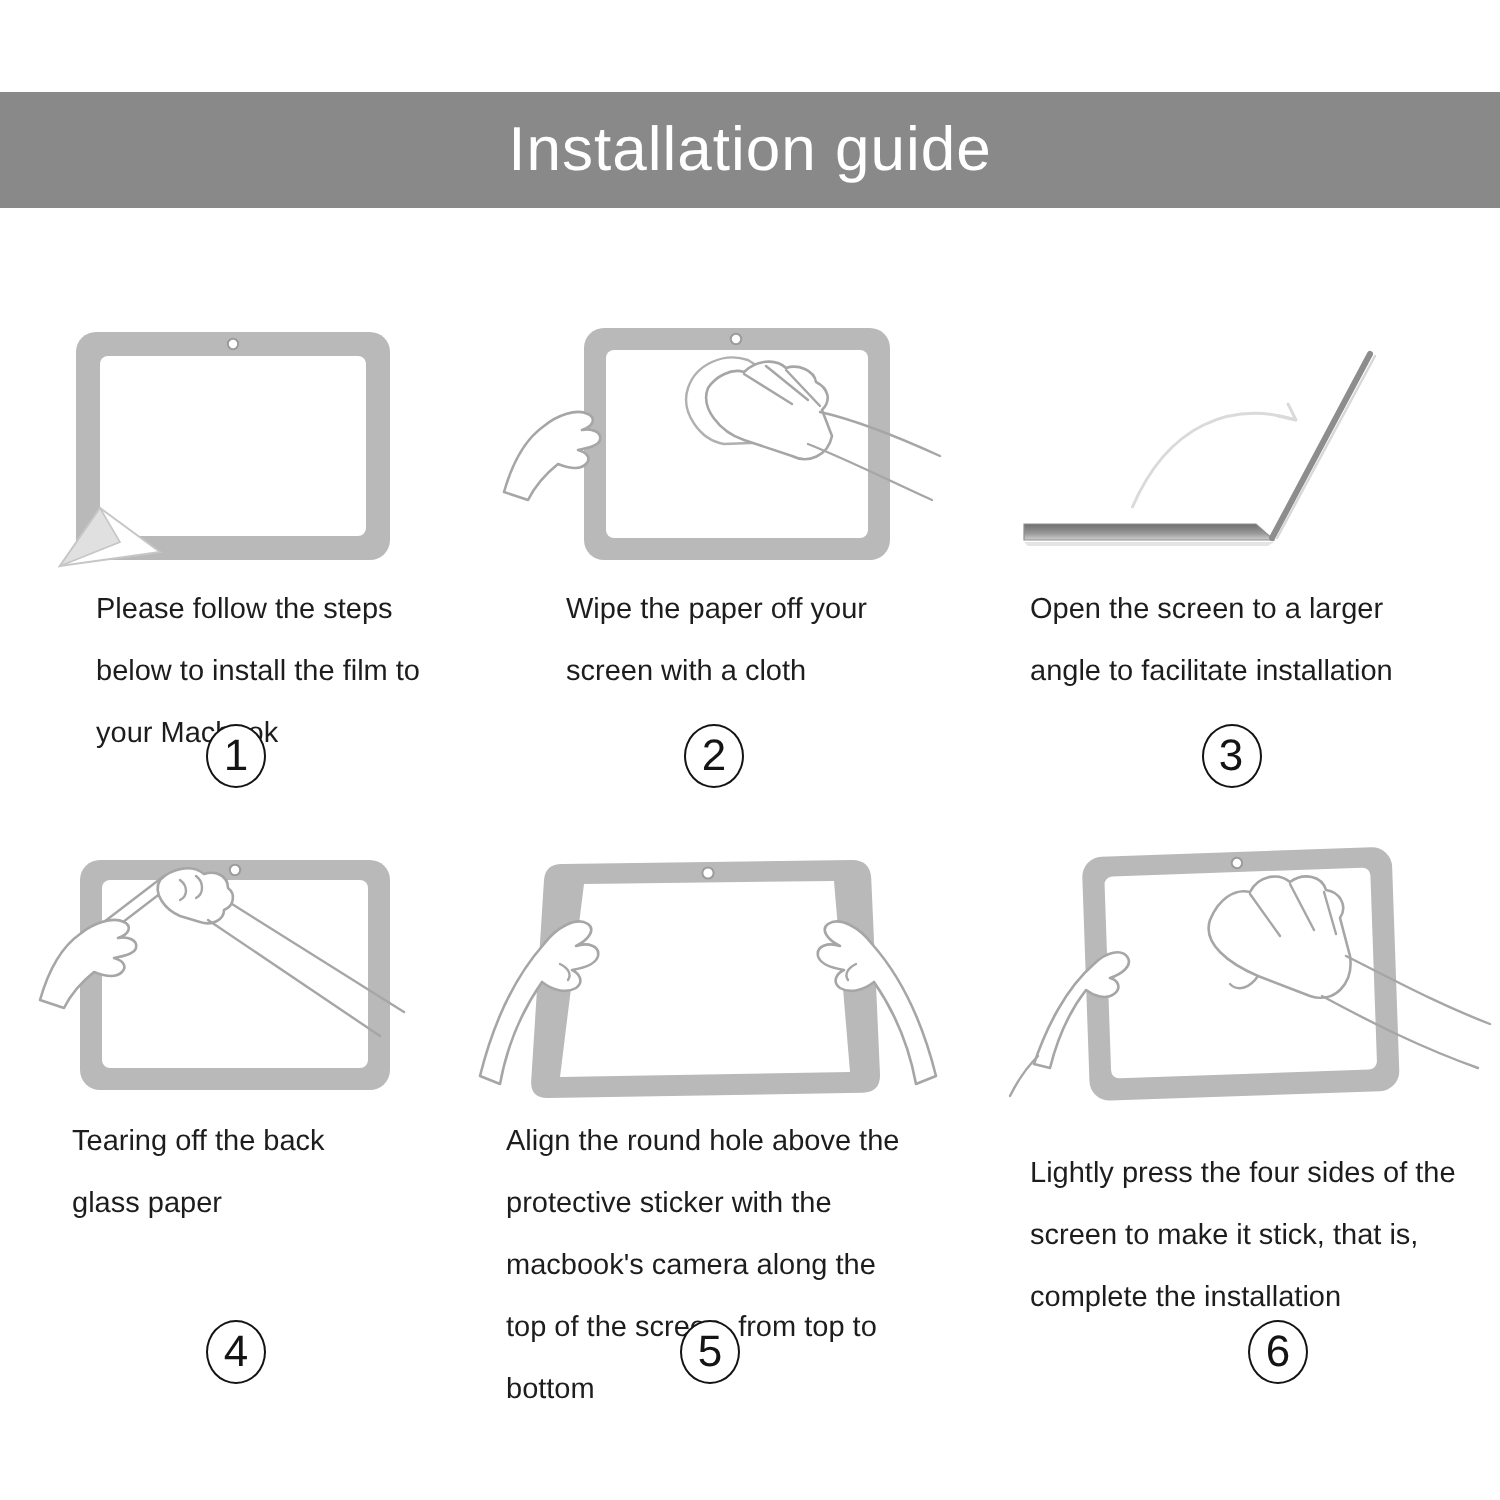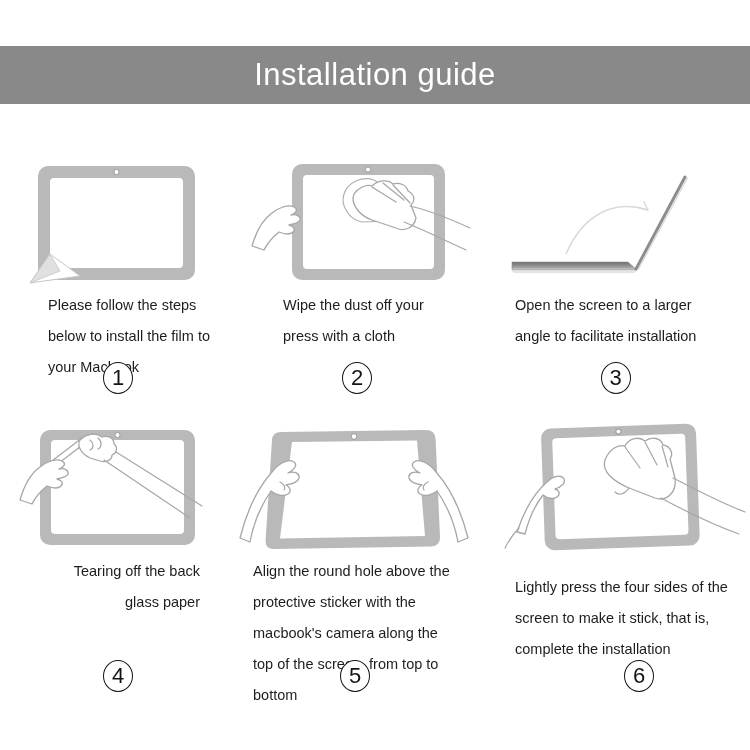--- a/index.html
+++ b/index.html
@@ -31,21 +31,21 @@
   #step2{left:258px;top:150px;width:210px;}
   #step3{left:498px;top:150px;width:235px;}
   #step4{left:28px;top:420px;width:200px;}
   #step5{left:240px;top:420px;width:230px;}
   #step6{left:505px;top:420px;width:240px;}
   #step1 .ill,#step2 .ill,#step3 .ill{height:136px;}
   #step4 .ill,#step5 .ill,#step6 .ill{height:132px;}
   #step1 .desc{margin:4px 0 0 20px;width:172px;}
   #step2 .desc{margin:4px 0 0 25px;width:170px;}
   #step3 .desc{margin:4px 0 4px 17px;width:182px;}
-  #step4 .desc{margin:4px 0 0 8px;width:164px;text-align:right;}
+  #step4 .desc{margin:4px 0 0 8px;width:164px;}
   #step5 .desc{margin:4px 0 0 13px;width:206px;}
   #step6 .desc{margin:20px 0 0 10px;width:232px;}
   #step1 .num,#step2 .num,#step3 .num{top:212px;}
   #step4 .num,#step5 .num,#step6 .num{top:240px;}
   #step1 .num{margin-left:-10px;}
   #step2 .num{margin-left:-6px;}
   #step4 .num{margin-left:-10px;}
   #step6 .num{margin-left:14px;}
   .hand{fill:#ffffff;stroke:#a6a6a6;stroke-width:1.3;stroke-linejoin:round;stroke-linecap:round;}
   .hline{fill:none;stroke:#a6a6a6;stroke-width:1.2;stroke-linecap:round;}
@@ -80,21 +80,21 @@
       <path class="hand" d="M-6 96 C -2 82 4 70 14 63 C 20 58 30 54 36 57 C 40 59 39 63 33 65 C 38 64 43 66 42 70 C 41 73 36 74 31 75 C 35 76 38 79 35 82 C 32 85 26 84 21 82 C 16 86 10 92 6 100 Z"></path>
       <path d="M86 44 C 90 32 104 26 116 30 L138 44 C 146 52 144 66 132 71 L104 72 C 92 70 82 56 86 44 Z" fill="#ffffff" stroke="#b0b0b0" stroke-width="1.2"></path>
       <path class="hand" d="M96 44 C 100 38 108 34 114 36 C 120 30 130 29 135 34 C 141 32 149 35 150 41 C 156 44 158 50 153 55 L158 68 C 156 78 146 82 138 78 L114 70 C 102 66 92 54 96 44 Z"></path>
       <path class="hline" d="M114 37 L138 52"></path>
       <path class="hline" d="M125 33 L146 50"></path>
       <path class="hline" d="M135 35 L152 53"></path>
       <path class="hline" d="M152 56 C 170 60 190 68 212 78"></path>
       <path class="hline" d="M146 72 C 166 80 186 90 208 100"></path>
     </svg>
   </div>
-  <div class="desc">Wipe the dust off your press with a cloth</div>
+  <div class="desc">Wipe the paper off your screen with a cloth</div>
   <div class="num">2</div>
 </div>
 
 <div class="step" id="step3">
   <div class="ill">
     <svg width="235" height="136" viewBox="0 0 235 136">
       <defs>
         <linearGradient id="g3" x1="0" y1="0" x2="0" y2="1">
           <stop offset="0" stop-color="#6e6e6e"></stop>
           <stop offset="0.6" stop-color="#9a9a9a"></stop>

